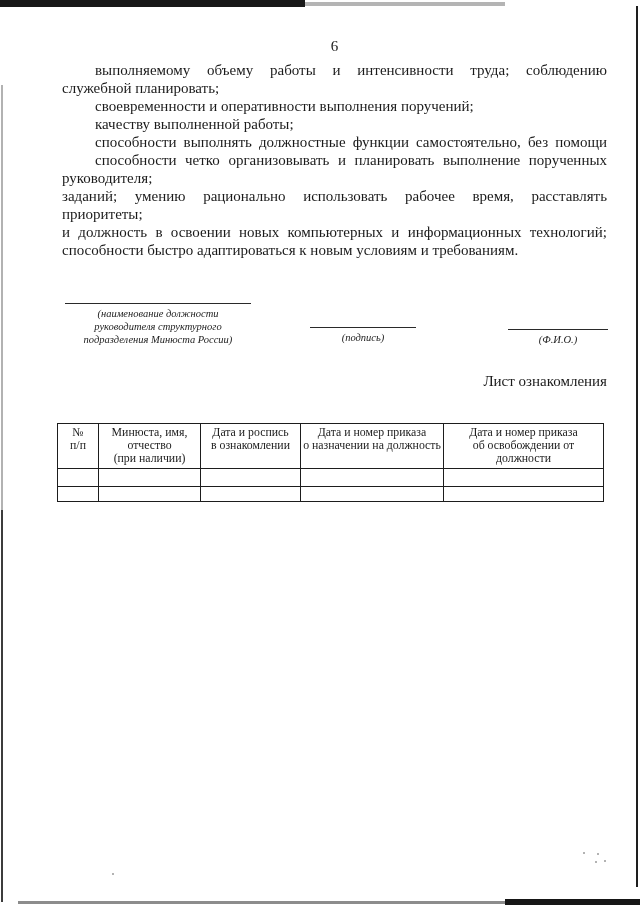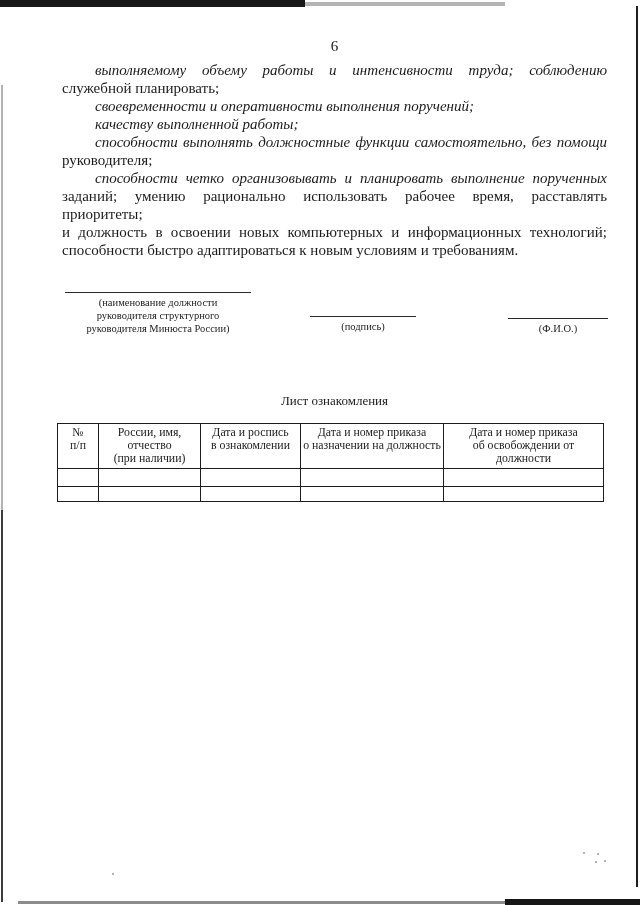--- a/index.html
+++ b/index.html
@@ -16,35 +16,35 @@
   .page-number {
     position: absolute; left: 62px; top: 38px; width: 545px;
     text-align: center; font-size: 15px;
   }
   .body-text {
     position: absolute; left: 62px; top: 61px; width: 545px;
     font-size: 15px;
   }
   .bline { height: 18px; line-height: 18px; white-space: nowrap; overflow: visible; }
   .bline.jl { white-space: normal; text-align: justify; text-align-last: justify; }
-  .bline.ind { text-indent: 33px; font-style: italic; }
+  .bline.ind { text-indent: 33px; }
   
-  .sig { position: absolute; top: 292px; }
+  .sig { position: absolute; top: 303px; font-style: italic; }
   .sig-rule { border-top: 1.6px solid #2a2a2a; height: 0; }
   .sig-caption {
     padding-top: 3px; text-align: center;
     font-size: 10.5px; line-height: 13px; color: #222;
   }
   .sig-position { left: 65px; width: 186px; }
   .sig-sign { left: 310px; width: 106px; margin-top: 24px; }
   .sig-name { left: 508px; width: 100px; margin-top: 26px; }
   
   .sheet-title {
-    position: absolute; left: 62px; top: 393px; width: 545px;
-    text-align: center; font-size: 13px;
+    position: absolute; left: 62px; top: 373px; width: 545px;
+    text-align: right; font-size: 15px;
   }
   .fam-table {
     position: absolute; left: 57px; top: 423px;
     border-collapse: collapse; table-layout: fixed;
   }
   .fam-table th, .fam-table td {
     border: 1.6px solid #1d1d1d;
     font-weight: normal;
     font-size: 11.8px; line-height: 13px;
     vertical-align: top; text-align: center;
@@ -74,34 +74,34 @@
 <div class="page">
 
   <div class="page-number">6</div>
 
   <div class="body-text">
     <div class="bline ind jl">выполняемому объему работы и интенсивности труда; соблюдению</div>
     <div class="bline">служебной планировать;</div>
     <div class="bline ind">своевременности и оперативности выполнения поручений;</div>
     <div class="bline ind">качеству выполненной работы;</div>
     <div class="bline ind jl">способности выполнять должностные функции самостоятельно, без помощи</div>
+    <div class="bline ind jl">способности четко организовывать и планировать выполнение порученных</div>
     <div class="bline">руководителя;</div>
-    <div class="bline ind jl">способности четко организовывать и планировать выполнение порученных</div>
     <div class="bline jl">заданий; умению рационально использовать рабочее время, расставлять</div>
     <div class="bline">приоритеты;</div>
     <div class="bline jl">и должность в освоении новых компьютерных и информационных технологий;</div>
     <div class="bline">способности быстро адаптироваться к новым условиям и требованиям.</div>
   </div>
 
   <div class="sig sig-position">
     <div class="sig-rule"></div>
     <div class="sig-caption">
       <div>(наименование должности</div>
       <div>руководителя структурного</div>
-      <div>руководителя Минюста России)</div>
+      <div>подразделения Минюста России)</div>
     </div>
   </div>
   <div class="sig sig-sign">
     <div class="sig-rule"></div>
     <div class="sig-caption">(подпись)</div>
   </div>
   <div class="sig sig-name">
     <div class="sig-rule"></div>
     <div class="sig-caption">(Ф.И.О.)</div>
   </div>
@@ -113,21 +113,21 @@
       <col style="width:41px">
         <col style="width:102px">
         <col style="width:100px">
         <col style="width:143px">
         <col style="width:160px">
     </colgroup>
     <tbody>
         <tr>
       <th>№
 п/п</th>
-      <th>России, имя,
+      <th>Минюста, имя,
 отчество
 (при наличии)</th>
       <th>Дата и роспись
 в ознакомлении</th>
       <th>Дата и номер приказа
 о назначении на должность</th>
       <th>Дата и номер приказа
 об освобождении от должности</th>
     </tr>
     <tr class="row-1">

